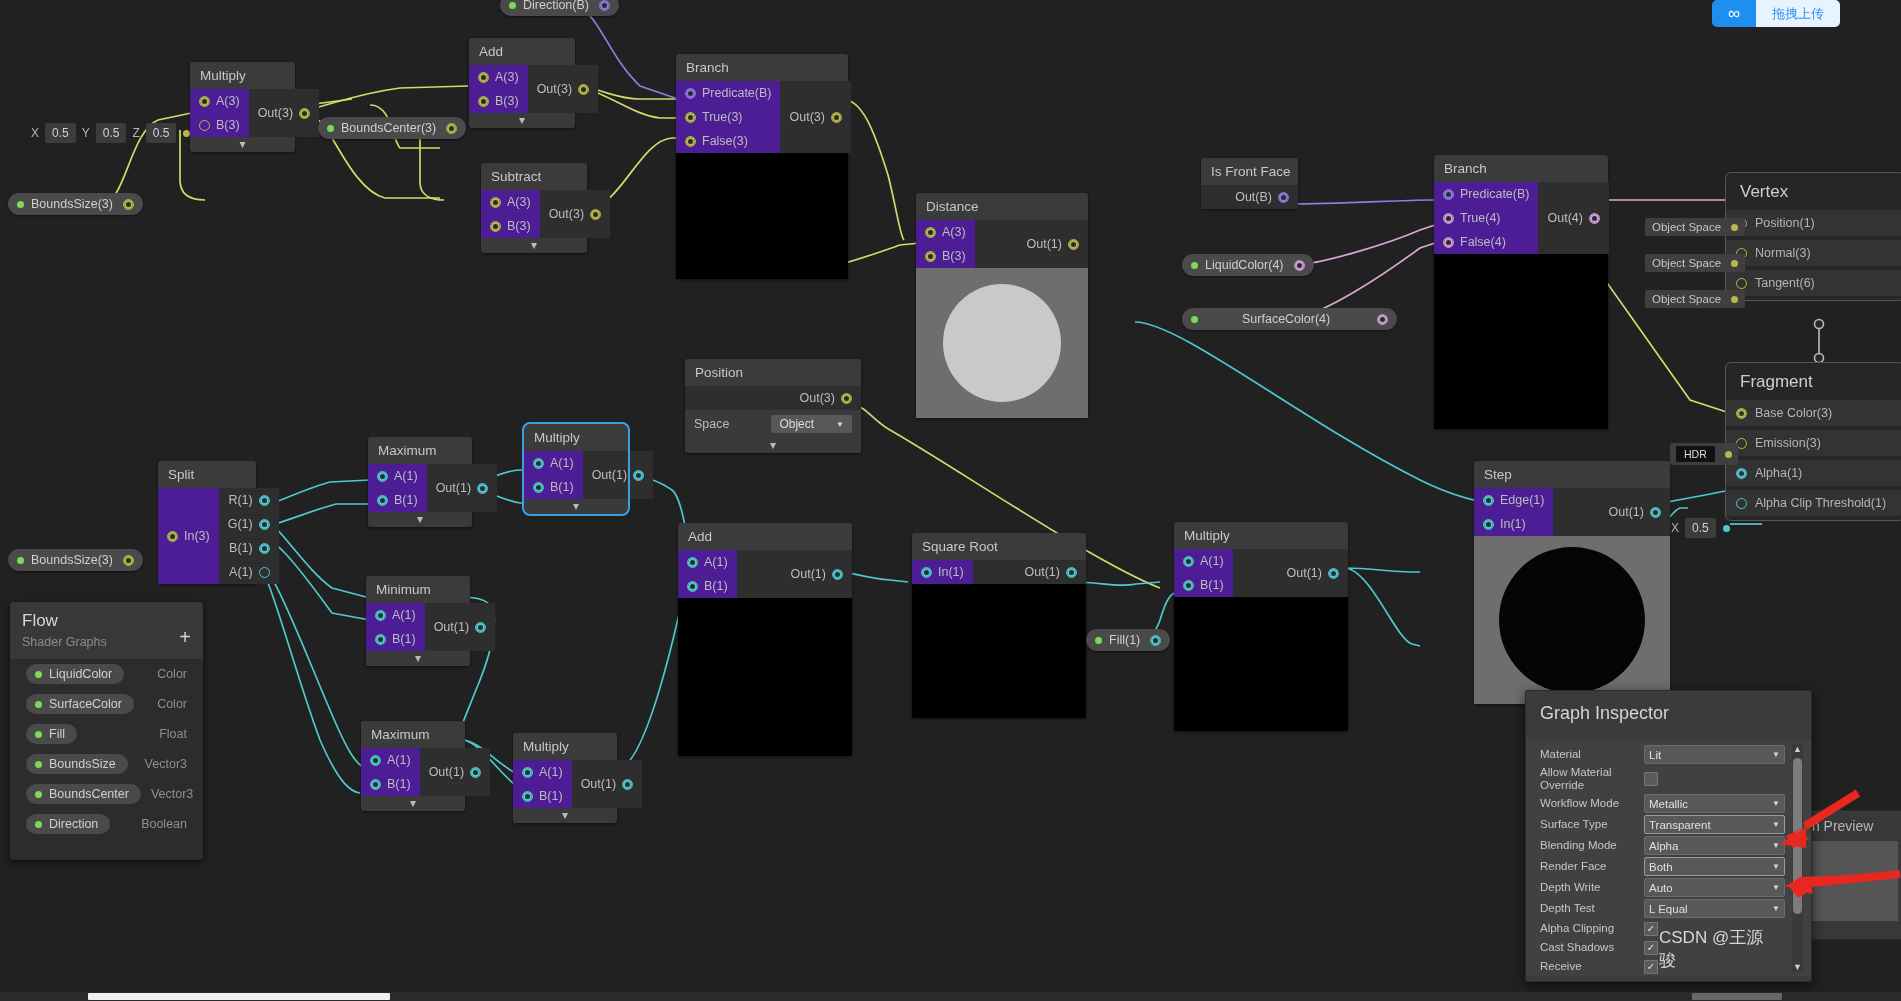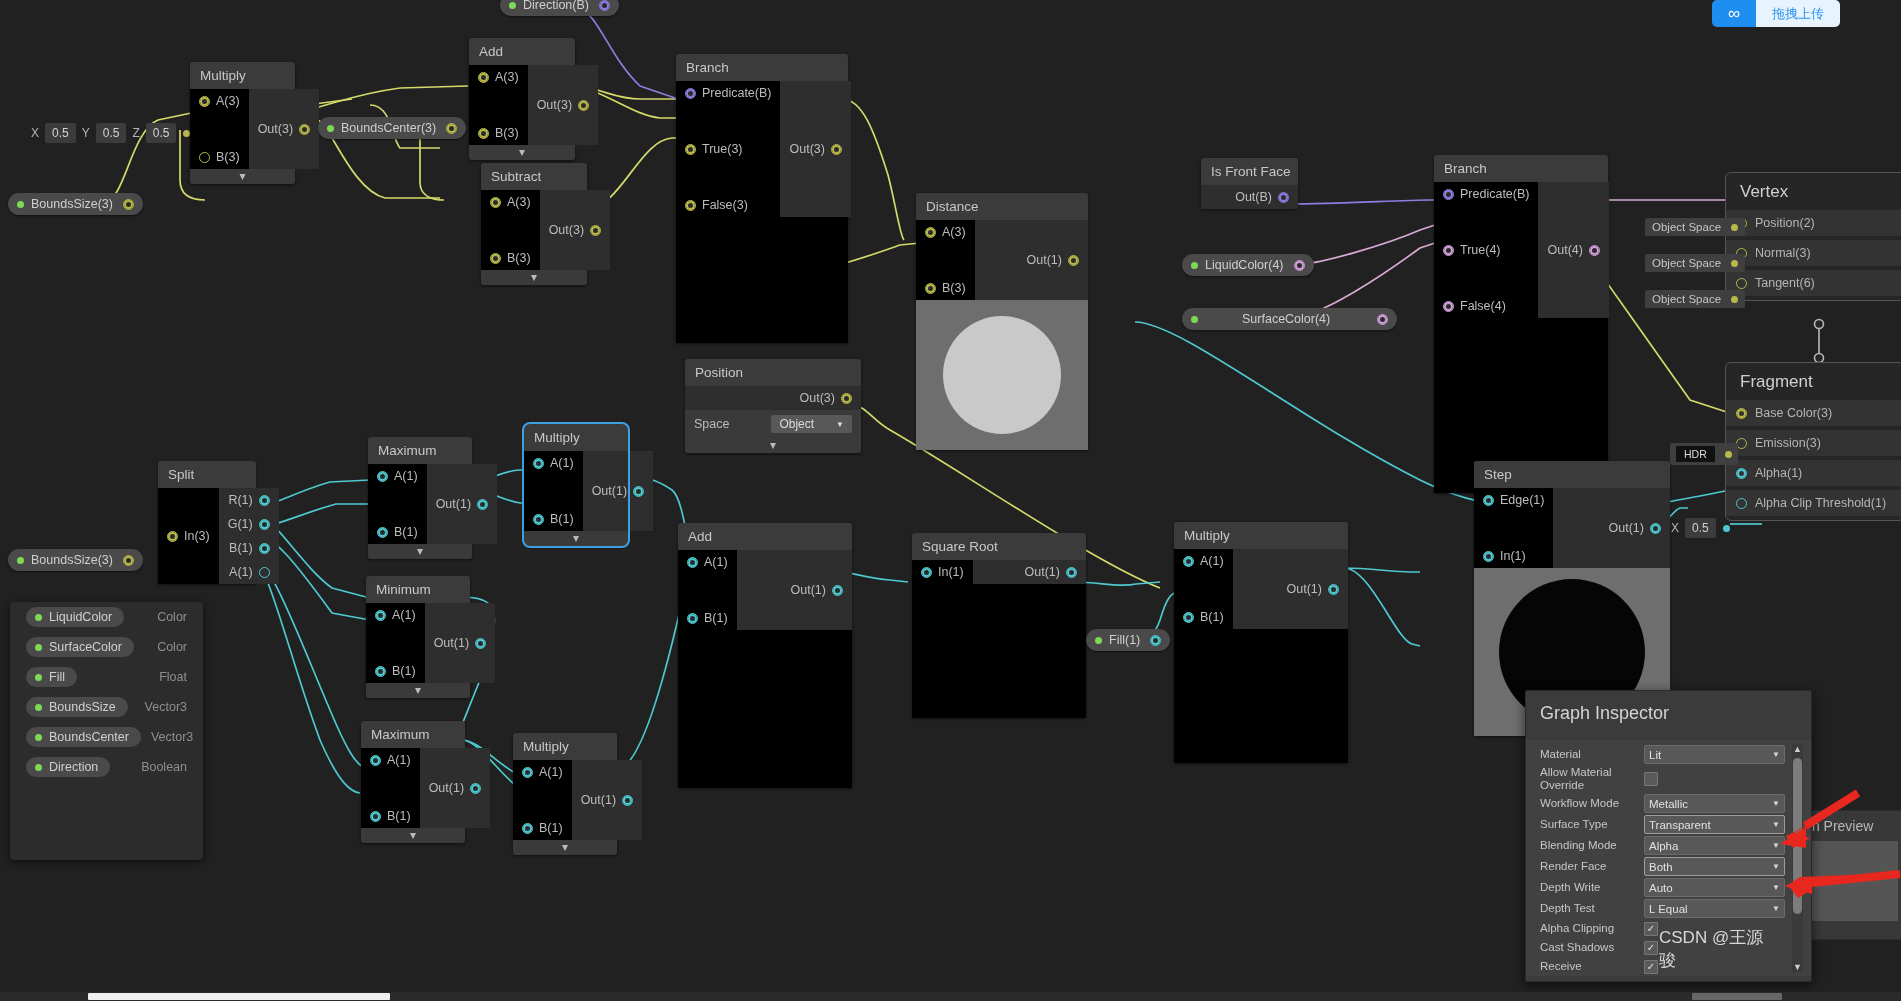--- a/index.html
+++ b/index.html
@@ -8,21 +8,21 @@
   #canvas{position:absolute;inset:0;background:#212121;}
 
   
   .node{position:absolute;background:#2b2b2b;border-radius:3px;
         box-shadow:0 1px 3px rgba(0,0,0,.55);}
   .node.sel{outline:2px solid #3d9fe0;border-radius:6px;}
   .nhead{background:#3b3b3b;padding:6px 10px;font-size:13.5px;color:#c8c8c8;
          border-radius:3px 3px 0 0;white-space:nowrap;}
   .nbody{display:flex;background:#2e2e2e;}
   .col{display:flex;flex-direction:column;justify-content:center;}
-  .colin{background:#000000;flex:0 0 auto;gap:32px;}
+  .colin{background:#4c1d95;flex:0 0 auto;}
   .colout{background:#2e2e2e;flex:1 1 auto;align-items:flex-end;}
   .port{display:flex;align-items:center;gap:6px;font-size:12.5px;
         padding:5px 9px;color:#bdbdbd;white-space:nowrap;}
   .port.out{justify-content:flex-end;}
   .dot{width:9px;height:9px;border-radius:50%;border:1.6px solid #b9b94a;
        background:#2b2b2b;box-shadow:inset 0 0 0 2px #b9b94a;flex:0 0 auto;}
   .dot.cy{border-color:#4ec9d0;box-shadow:inset 0 0 0 2px #4ec9d0;}
   .dot.pk{border-color:#cf9fd8;box-shadow:inset 0 0 0 2px #cf9fd8;}
   .dot.bl{border-color:#8b7ee0;box-shadow:inset 0 0 0 2px #8b7ee0;}
   .dot.hollow{box-shadow:none;background:transparent;}
@@ -388,21 +388,21 @@
           </div>
         </div>
     </div>
     <div class="preview" style="height:175px"></div>
   </div>
 
   <div class="master" style="left:1725px;top:172px;width:178px;">
     <div class="mtitle">Vertex</div>
     <div class="mrow">
         <span class="odot"></span>
-        <span>Position(2)</span>
+        <span>Position(1)</span>
       </div>
     <div class="mrow">
         <span class="odot"></span>
         <span>Normal(3)</span>
       </div>
     <div class="mrow">
         <span class="odot"></span>
         <span>Tangent(6)</span>
       </div>
   </div>
@@ -697,20 +697,25 @@
             <span class="dot cy"></span>
           </div>
         </div>
     </div>
     <div class="prevgrey" style="height:168px">
       <div class="circ" style="width:146px;height:146px;background:#050505;"></div>
     </div>
   </div>
 
   <div id="blackboard" style="left:10px;top:602px;width:193px;height:258px;">
+    <div id="bbhead">
+      <div id="bbtitle">Flow</div>
+      <div id="bbsub">Shader Graphs</div>
+      <div id="bbplus">+</div>
+    </div>
     <div>
       <div class="bbrow">
           <span class="bbpill">
             <span class="pdot"></span>
             <span>LiquidColor</span>
           </span>
           <span class="bbtype">Color</span>
         </div>
       <div class="bbrow">
           <span class="bbpill">

